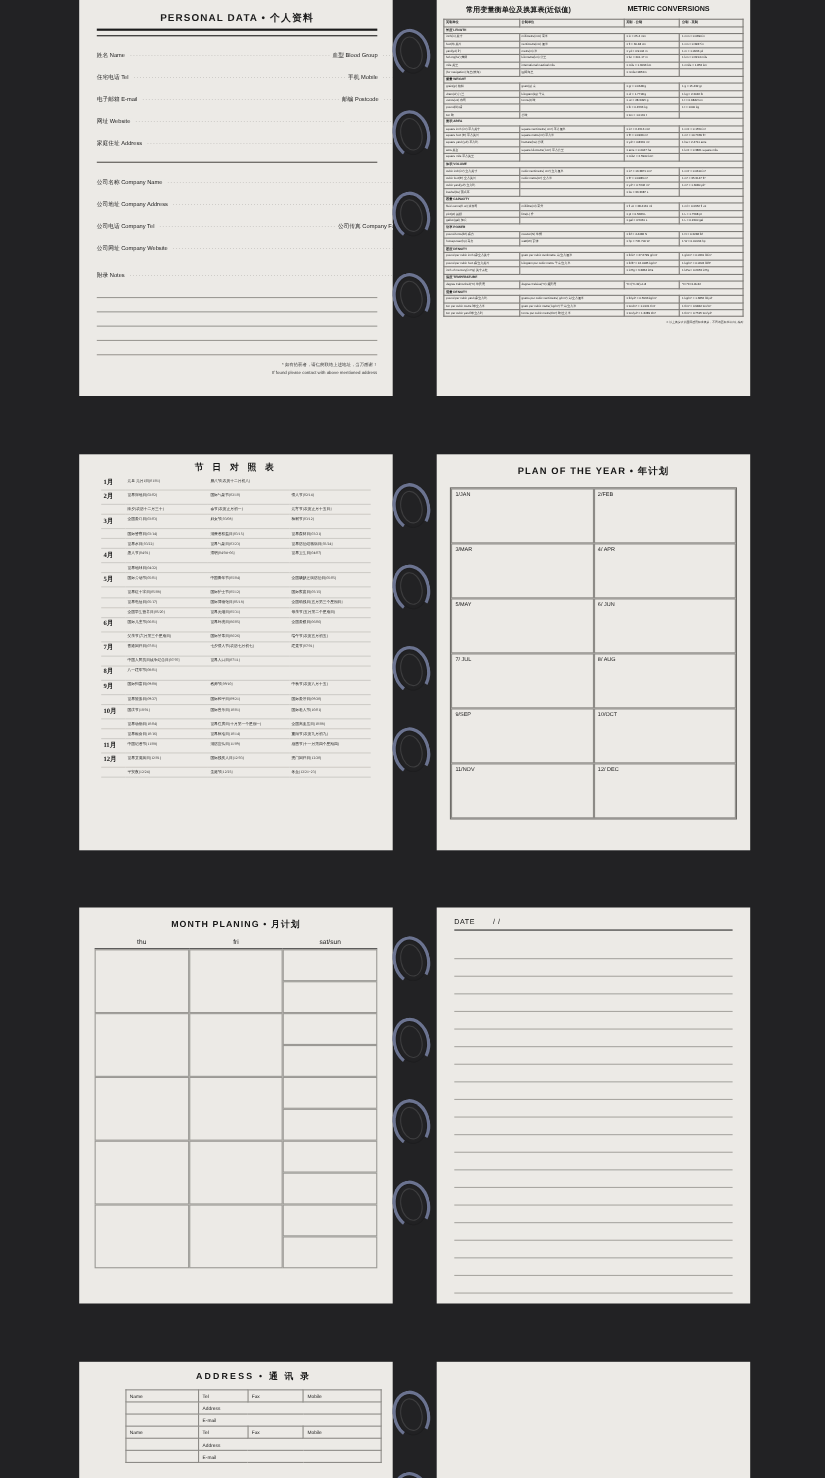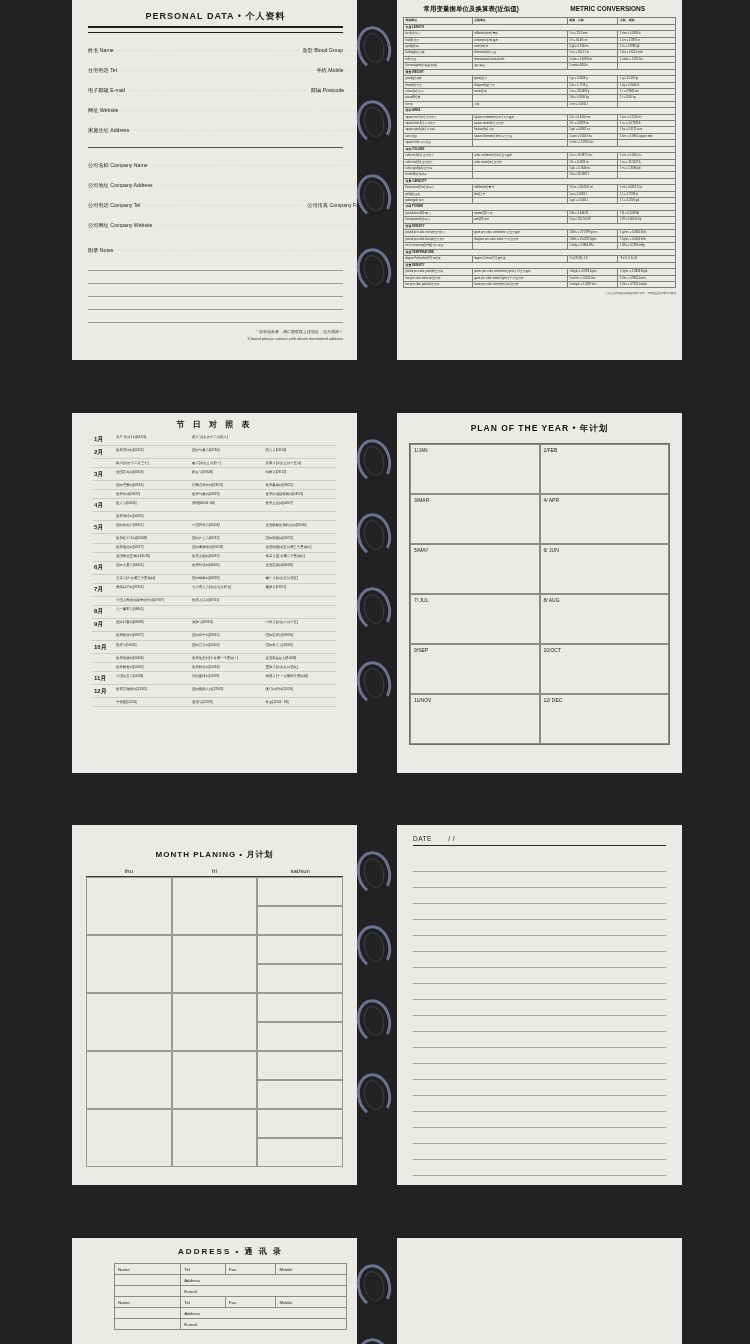--- a/index.html
+++ b/index.html
@@ -77,34 +77,34 @@
   
   .p3 { padding:5px 6px; }
   .p3 .heads { display:flex; }
   .p3 .heads > div { flex:1; text-align:center; font-size:6.5px; font-weight:bold; color:#161616; }
   .p3 table { width:100%; border-collapse:collapse; margin-top:3px; }
   .p3 td { border:0.5px solid #7e7c78; font-size:2.7px; line-height:1.25; vertical-align:top; padding:1px 1.5px; color:#1d1d1d; }
   .p3 .grp { font-size:2.9px; font-weight:bold; }
   .p3 .note { font-size:2.6px; text-align:right; margin-top:3px; color:#333; }
 
   
-  .p4 { padding:6px 20px; }
+  .p4 { padding:6px 20px;font-family:Liberation Serif, serif; }
   .p4 .t { text-align:center; font-size:8px; font-weight:bold; letter-spacing:3px; color:#161616; margin-bottom:3px; }
   .p4 table { width:100%; border-collapse:collapse; }
   .p4 td { font-size:3.4px; line-height:1.5; vertical-align:top; padding:1.5px 2px; border-bottom:0.5px solid #cfcdc8; color:#1b1b1b;}
   .p4 td.m { font-size:6px; font-weight:bold; width:22px; white-space:nowrap;}
 
   
   .p5 { padding:10px 12px; }
   .p5 .t { text-align:center; font-size:8.5px; font-weight:bold; letter-spacing:1px; color:#161616; margin-bottom:8px;}
   .p5 .grid { display:grid; grid-template-columns:1fr 1fr; border:1px solid #6f6d69; }
   .p5 .cell { border:0.5px solid #8d8b87; height:50px; font-size:5px; padding:2px 3px; color:#1b1b1b; }
 
   
-  .p6 { padding:24px 14px; }
+  .p6 { padding:10px 14px; }
   .p6 .t { text-align:center; font-size:8px; font-weight:bold; letter-spacing:1px; color:#161616; margin-bottom:8px; }
   .p6 .hdr { display:flex; }
   .p6 .hdr div { flex:1; text-align:center; font-size:6px; color:#1b1b1b; padding-bottom:2px; border-bottom:1px solid #3a3a3a; }
   .p6 .body { display:flex; }
   .p6 .col { flex:1; }
   .p6 .col .box { border:0.5px solid #9b9995; height:58px; }
   .p6 .col.split .box { height:29px; }
 
   
   .p31 { padding:10px 16px 14px; display:flex; flex-direction:column; height:100%; }

